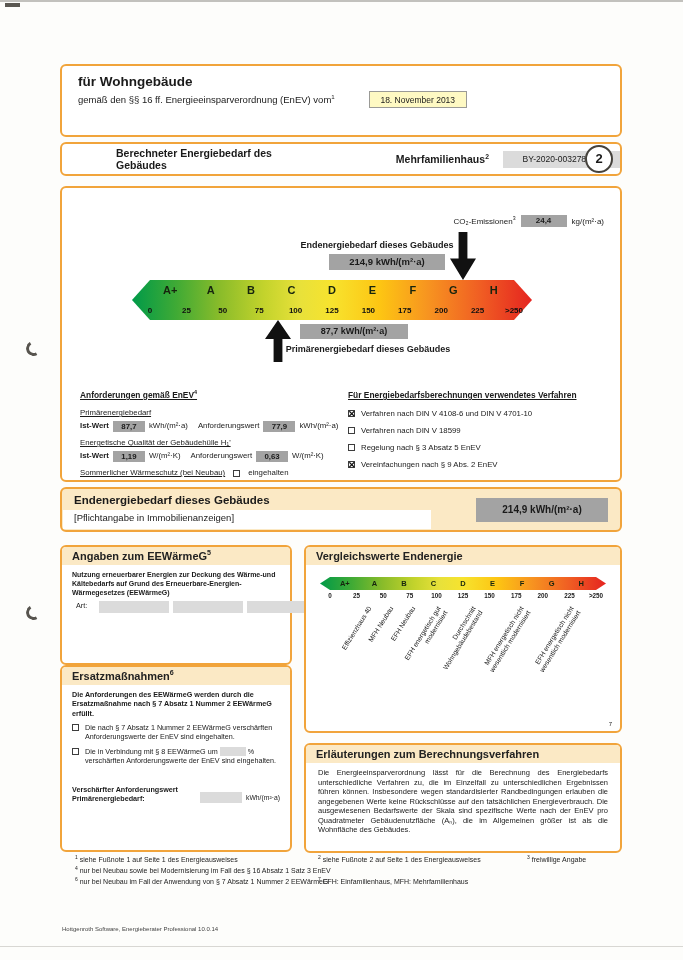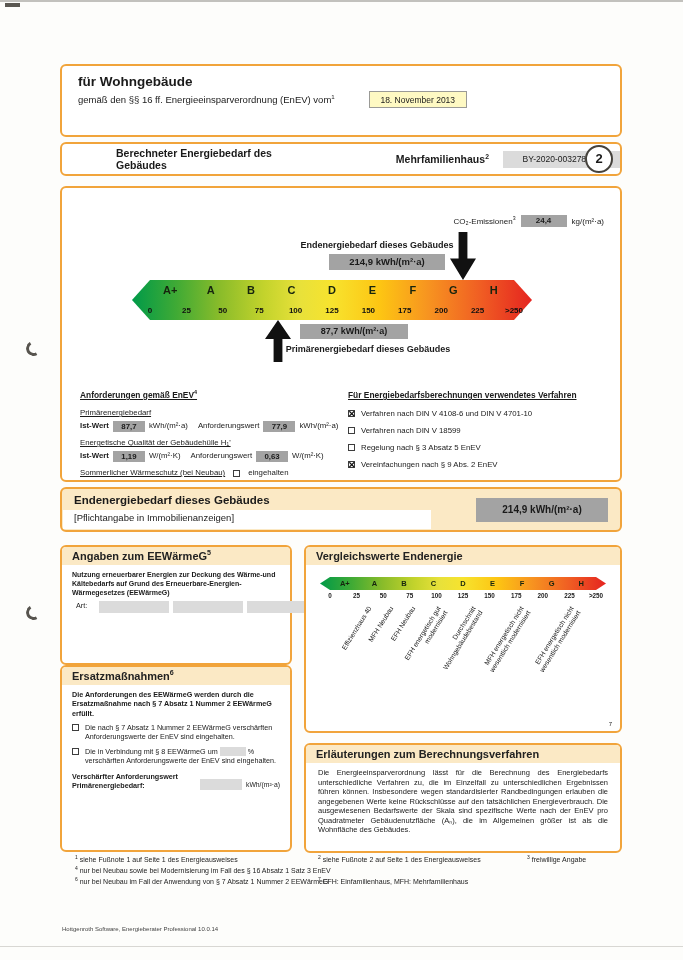--- a/index.html
+++ b/index.html
@@ -116,21 +116,21 @@
   .art-field { width:70px; height:12px; }
   .anteil-row { display:flex; align-items:center; gap:4px; height:12px; }
   .anteil-field { width:46px; height:12px; }
   .pct { font-size:7.2px; }
 
   .ers-box { left:60px; top:665px; width:232px; height:187px; }
   .ers-body { padding:5px 10px; font-size:7.2px; line-height:1.3; }
   .ers-intro { font-weight:bold; margin-bottom:5px; }
   .ers-cb { display:flex; gap:6px; margin-bottom:5px; align-items:flex-start; }
   .inline-field { width:26px; height:9px; vertical-align:middle; margin:0 2px; }
-  .req-row { display:flex; align-items:flex-end; gap:6px; margin-top:6px; }
+  .req-row { display:flex; align-items:flex-end; gap:6px; margin-top:19px; }
   .req-lbl { flex:1; font-weight:bold; }
   .req-val { display:flex; align-items:center; gap:4px; flex:none; }
   .req-field { width:42px; height:11px; }
   .req-unit { font-size:6.8px; }
 
   
   .vgl-box { left:304px; top:545px; width:318px; height:188px; }
   .vgl-box .obox-header { font-size:11px; padding:3px 10px; }
   .vscale { position:relative; margin:12px 14px 0; height:13px; }
   .vbar { position:absolute; inset:0;

